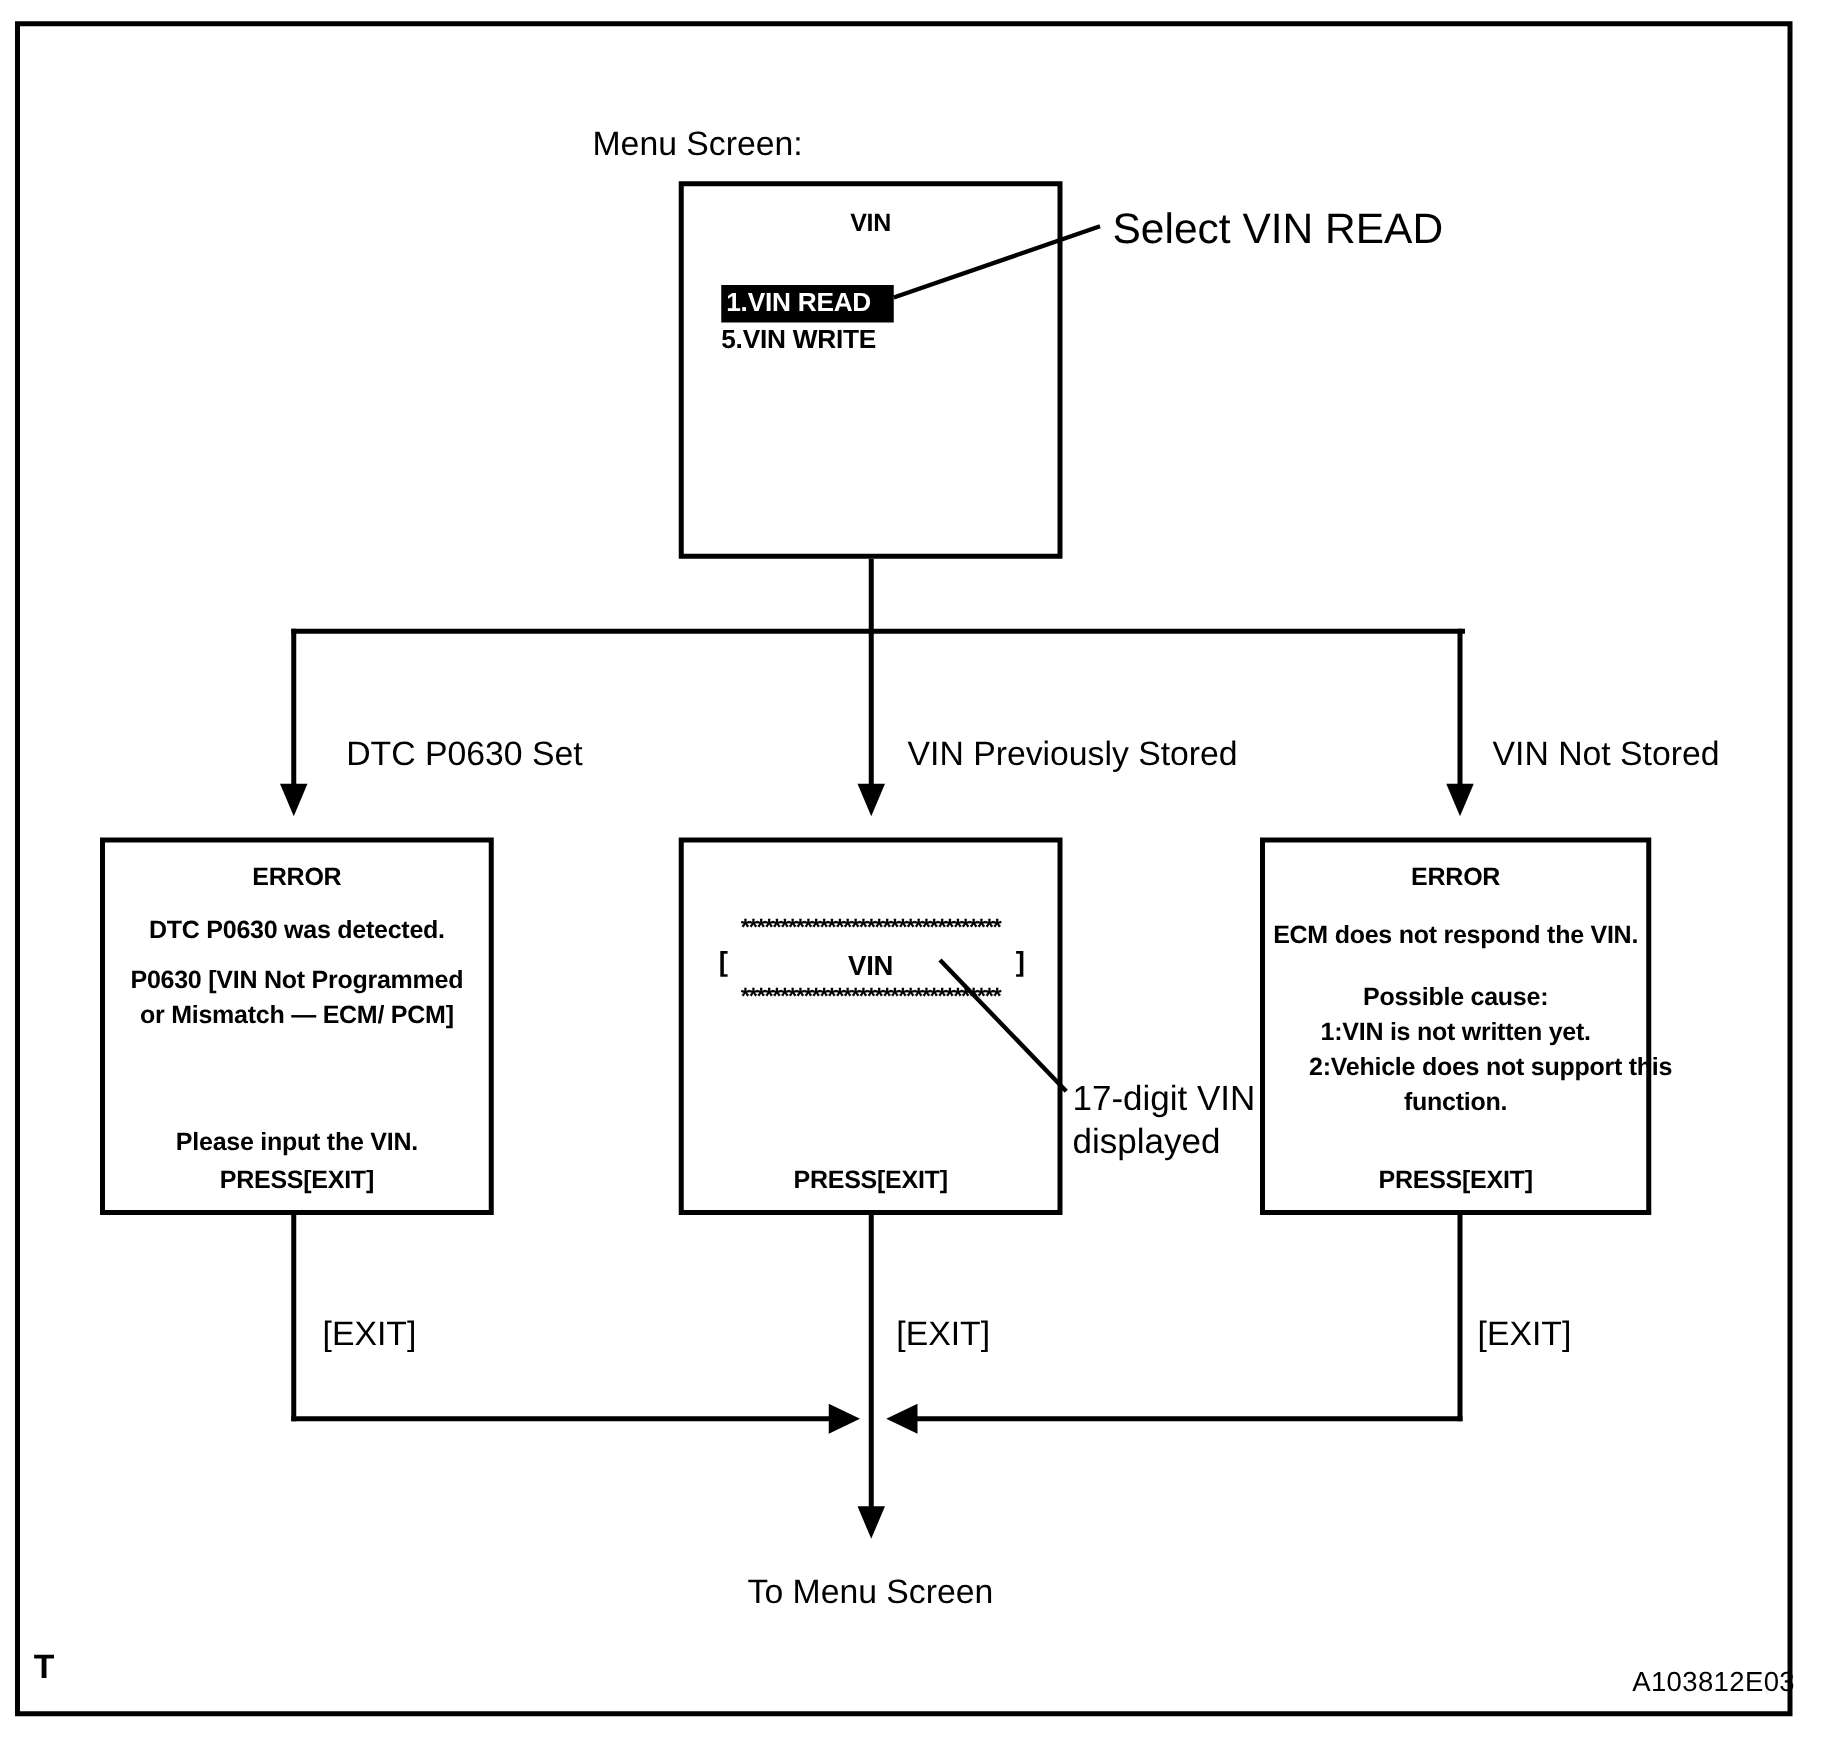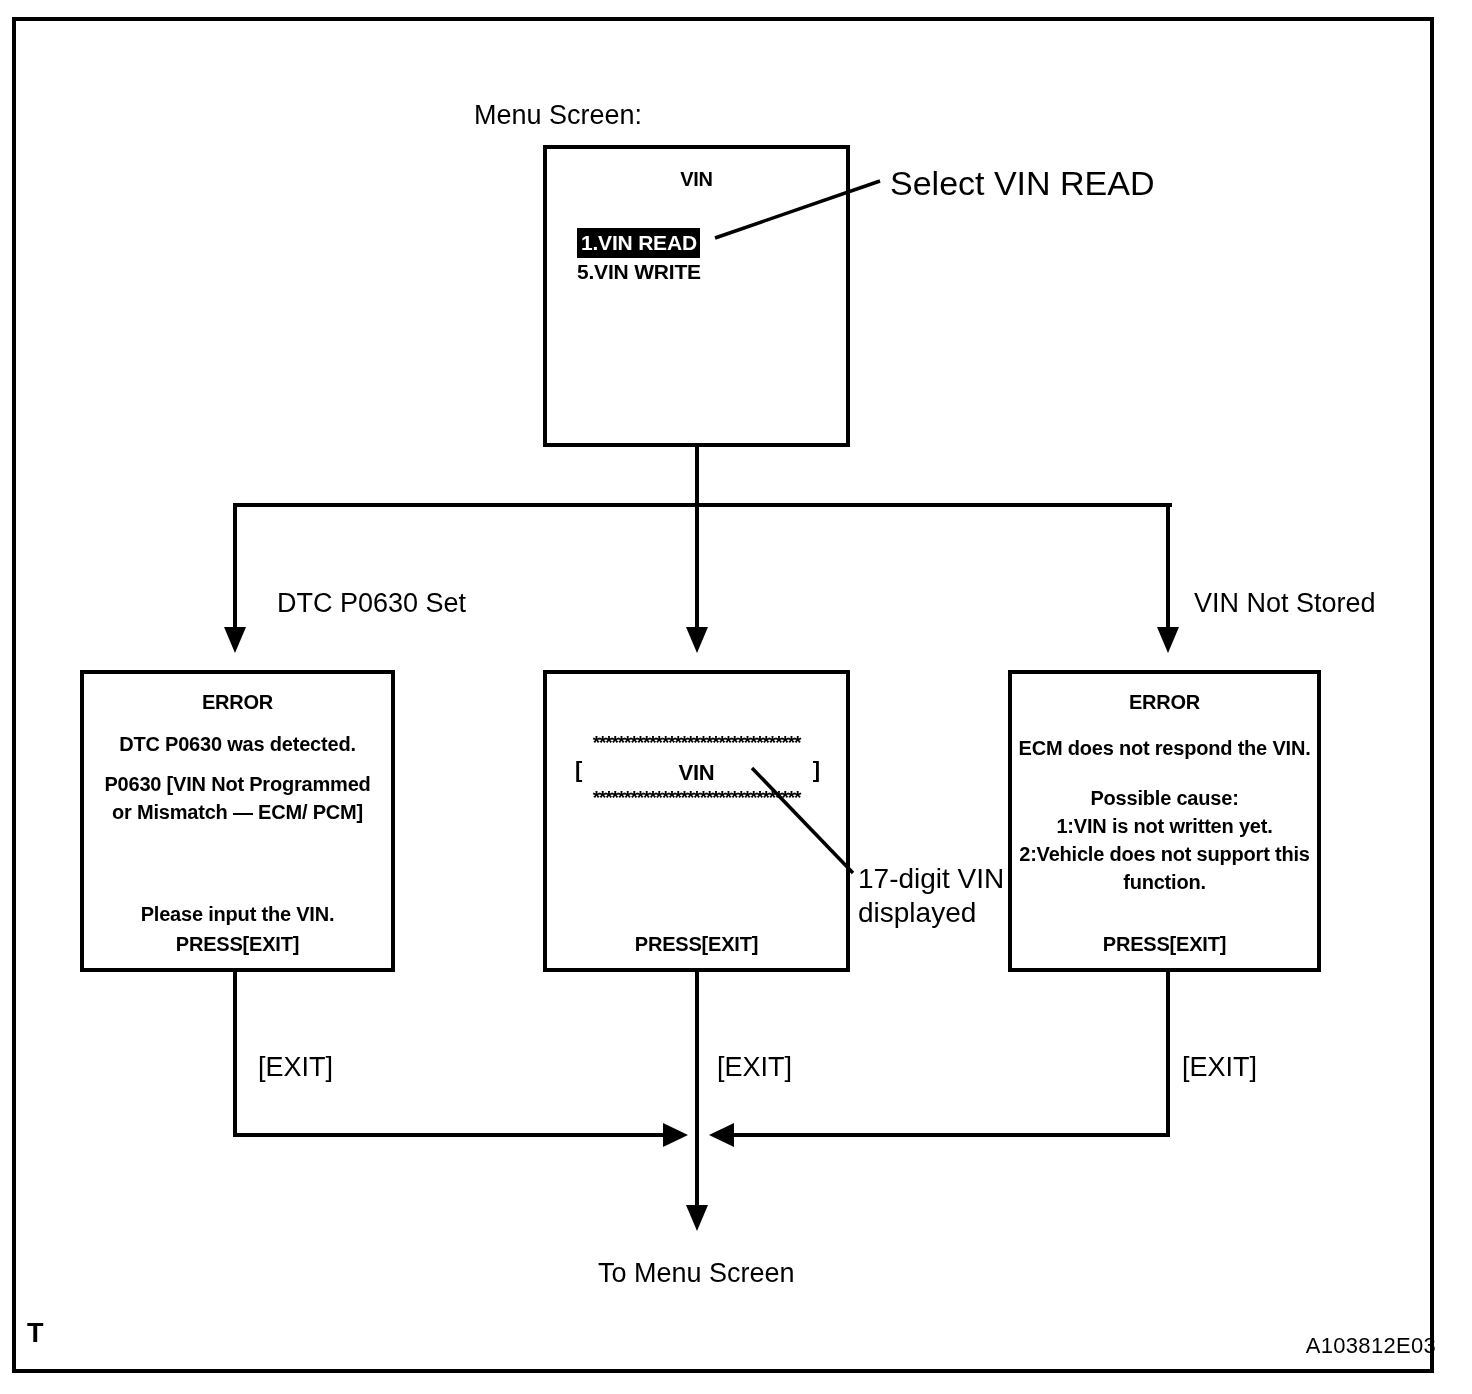--- a/index.html
+++ b/index.html
@@ -51,21 +51,21 @@
     font-weight:bold;
     font-size:20px;
     line-height:1.25;
     letter-spacing:-0.2px;
     white-space:nowrap;
   }
   .hl{
     display:inline-block;
     background:#000;
     color:#fff;
-    padding:1px 3px 2px 4px;
+    padding:1px 18px 2px 4px;
   }
   .menu-list{
     position:absolute;
     left:30px;
     font-weight:bold;
     font-size:21px;
     line-height:1.30;
     text-align:left;
     letter-spacing:-0.2px;
   }
@@ -151,20 +151,21 @@
 
   <div class="vline" style="left:695px; top:447px; height:60px;"></div>
   <div class="hline" style="left:233px; top:503px; width:939px;"></div>
 
   <div class="vline" style="left:233px; top:503px; height:126px;"></div>
   <div class="arrow-down" style="left:224px; top:627px;"></div>
   <div class="lbl" style="left:277px; top:588px; font-size:27px;">DTC P0630 Set</div>
 
   <div class="vline" style="left:695px; top:503px; height:126px;"></div>
   <div class="arrow-down" style="left:686px; top:627px;"></div>
+  <div class="lbl" style="left:726px; top:588px; font-size:27px;">VIN Previously Stored</div>
 
   <div class="vline" style="left:1166px; top:503px; height:126px;"></div>
   <div class="arrow-down" style="left:1157px; top:627px;"></div>
   <div class="lbl" style="left:1194px; top:588px; font-size:27px;">VIN Not Stored</div>
 
   <div class="screen" id="box-dtc" style="left:80px; top:670px; width:315px; height:302px;">
     <div class="scr-txt" style="top:16px;">ERROR</div>
     <div class="scr-txt" style="top:58px;">DTC P0630 was detected.</div>
     <div class="scr-txt" style="top:98px;">P0630  [VIN Not Programmed</div>
     <div class="scr-txt" style="top:126px;">or Mismatch — ECM/ PCM]</div>
@@ -187,21 +188,21 @@
   <div class="lbl-sm" style="left:858px; top:862px; font-size:28px;">
     <div>17-digit VIN</div>
     <div>displayed</div>
   </div>
 
   <div class="screen" id="box-novin" style="left:1008px; top:670px; width:313px; height:302px;">
     <div class="scr-txt" style="top:16px;">ERROR</div>
     <div class="scr-txt" style="top:62px;">ECM does not respond the VIN.</div>
     <div class="scr-txt" style="top:112px;">Possible cause:</div>
     <div class="scr-txt" style="top:140px;">1:VIN is not written yet.</div>
-    <div class="scr-txt" style="top:168px;">2:Vehicle does not support this</div>
+    <div class="scr-txt" style="top:168px;margin-left:28px;">2:Vehicle does not support this</div>
     <div class="scr-txt" style="top:196px;">function.</div>
     <div class="scr-txt" style="top:258px;">PRESS[EXIT]</div>
   </div>
 
   <div class="vline" style="left:233px; top:972px; height:165px;"></div>
   <div class="hline" style="left:233px; top:1133px; width:437px;"></div>
   <div class="arrow-right" style="left:663px; top:1123px;"></div>
   <div class="lbl" style="left:258px; top:1052px; font-size:27px;">[EXIT]</div>
 
   <div class="vline" style="left:1166px; top:972px; height:165px;"></div>

